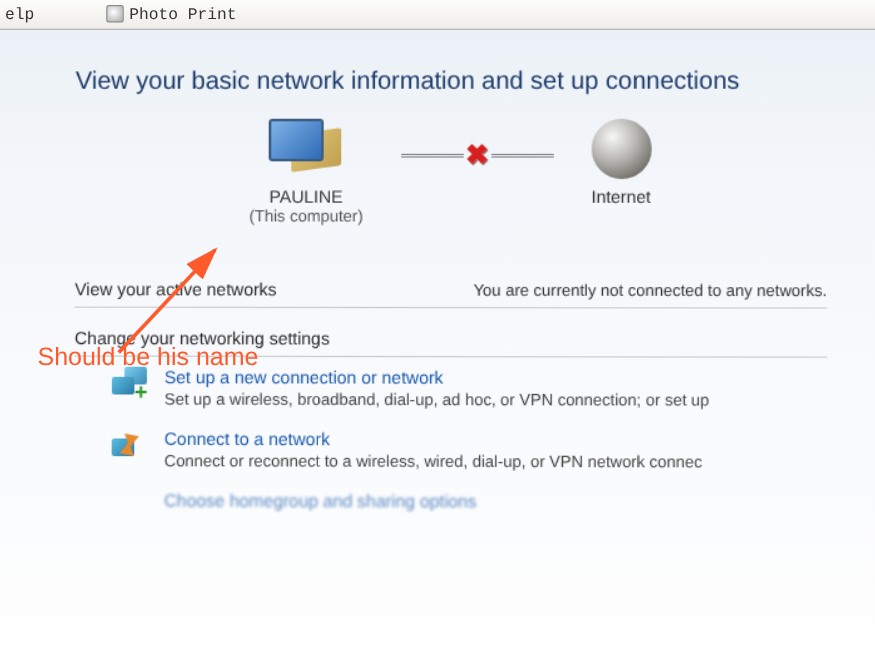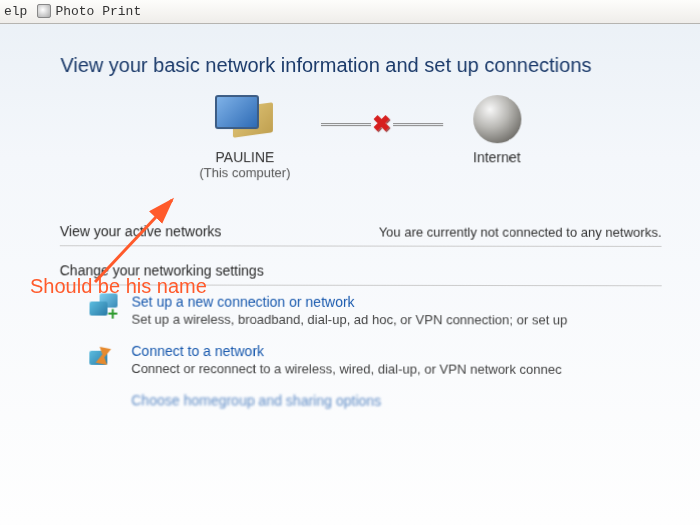--- a/index.html
+++ b/index.html
@@ -12,21 +12,21 @@
     }
     .menubar {
       background: linear-gradient(180deg, #fdfdfb 0%, #efedea 100%);
       border-bottom: 1px solid #b6b4b0;
       padding: 4px 4px;
       display: flex;
       align-items: center;
       gap: 10px;
     }
     .menu-item { font-size: 13px; color: #333; font-family: Liberation Mono, monospace; }
-    .photo-print { display: flex; align-items: flex-start; gap: 4px; }
+    .photo-print { display: flex; align-items: flex-start; gap: 4px; margin-left: 48px; }
     .photo-print .pic {
       width: 14px; height: 14px; background: radial-gradient(circle at 40% 40%, #fff, #a9a9a9);
       border-radius: 2px; border: 1px solid #888;
     }
     .content {
       padding: 30px 40px 0 60px;
       position: relative;
     }
     h1 {
       font-size: 20px; font-weight: 400; color: #1b3a6a; margin-bottom: 18px;

